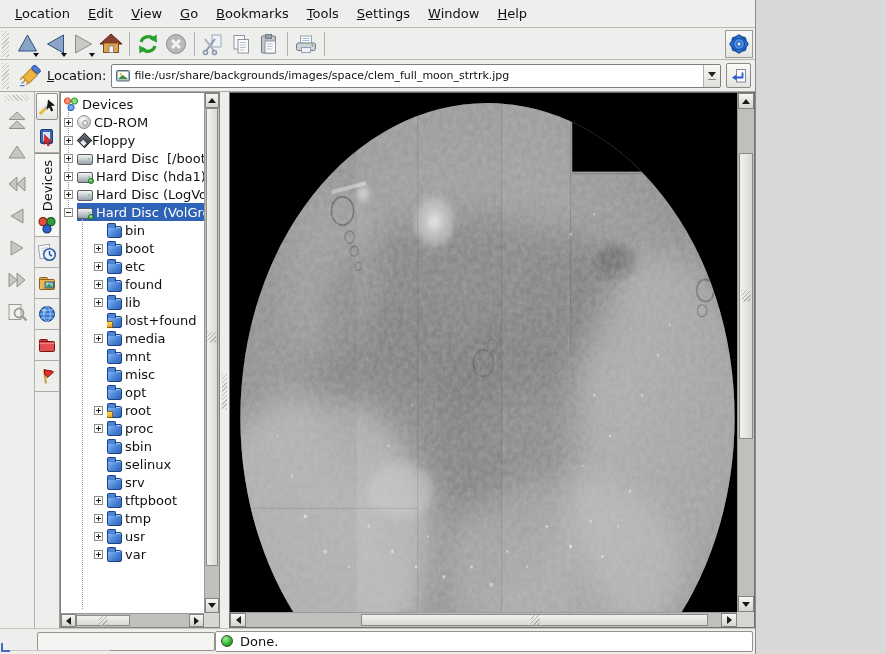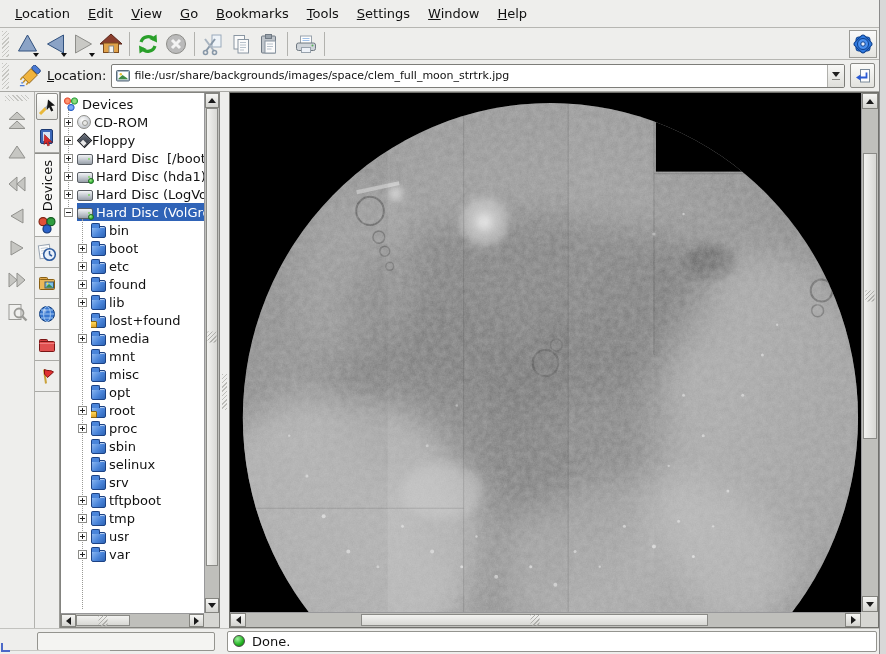--- a/index.html
+++ b/index.html
@@ -1,18 +1,18 @@
 <!DOCTYPE html>
 <html><head>
 <meta charset="utf-8">
 <style>
   * { box-sizing: border-box; margin: 0; padding: 0; }
   html,body { background:#d8d8d8; }
   .window {
-    position: relative; width: 880px; height: 654px;
+    position: relative; width: 756px; height: 654px;
     background: #eeeeec; overflow: hidden;
     font-family: "DejaVu Sans", "Liberation Sans", sans-serif;
     font-size: 13px; color: #111;
     border-right: 1px solid #8a8a8a;
   }
   
   .menubar { height: 28px; display: flex; align-items: center; padding-left: 6px;
              border-bottom: 1px solid #b6b6b2; }
   .menu-item { padding: 5px 9px; cursor: default; }
   .menu-item u { text-decoration: underline; }
@@ -63,21 +63,21 @@
   .vtext { writing-mode: vertical-rl; transform: rotate(180deg); font-size: 13px; color: #111; }
   .tab-fill { flex: 1; }
   
   .treewrap { width: 160px; flex: none; position: relative; background: #fff;
               border: 1px solid #848480; }
   .tree { position: absolute; left: 0; top: 0; right: 15px; bottom: 14px; overflow: hidden;
           padding-top: 2px; }
   .trow { height: 18px; display: flex; align-items: center; white-space: nowrap; }
   .trow.d0 { padding-left: 2px; }
   .trow.d1 { padding-left: 3px; }
-  .trow.d2 { padding-left: 17px; }
+  .trow.d2 { padding-left: 33px; }
   .expander { width: 9px; height: 9px; border: 1px solid #8c8c88; background: #fff;
               position: relative; flex: none; margin-right: 4px; }
   .ex-plus::before, .ex-minus::before { content: ""; position: absolute; left: 1px; right: 1px;
               top: 3px; height: 1px; background: #222; }
   .ex-plus::after { content: ""; position: absolute; top: 1px; bottom: 1px; left: 3px; width: 1px; background: #222; }
   .rowsel { flex: 1; display: flex; align-items: center; height: 18px; overflow: hidden; min-width: 0; }
   .trow.selected .rowsel { background: #2f63b7; color: #fff; }
   .ticon { flex: none; position: relative; margin-right: 3px; display: inline-block; }
   .tlabel { white-space: pre; overflow: hidden; }
   
@@ -143,21 +143,21 @@
       transform: translate(-50%,-50%); width: 9px; height: 11px;
       background: repeating-linear-gradient(135deg,#b0b0ac 0 1px,transparent 1px 3px); }
   
   .statusbar { height: 26px; display: flex; align-items: center; position: relative;
                border-top: 1px solid #c2c2be; padding: 2px 2px 3px 0; }
   .corner-glyph { position: absolute; left: 1px; bottom: 2px; width: 9px; height: 9px;
       border-left: 2px solid #4b68c8; border-bottom: 2px solid #4b68c8; }
   .corner-line { position: absolute; left: 10px; bottom: 3px; width: 100px; height: 1px; background: #c8c8c4; }
   .progress-cell { margin-left: 37px; width: 178px; height: 19px; border: 1px solid #94948f;
       border-radius: 2px; background: #f4f4f2; flex: none; }
-  .status-cell { margin-left: 12px; flex: 1; height: 21px; border: 1px solid #94948f;
+  .status-cell { flex: 1; height: 21px; border: 1px solid #94948f;
       border-radius: 2px; background: #fff; display: flex; align-items: center; gap: 7px; padding: 0 5px; }
   .led { width: 12px; height: 12px; border-radius: 50%; flex: none;
       background: radial-gradient(circle at 35% 30%, #9df29d, #22b322 60%, #0d7a0d); border: 1px solid #4a4a46; }
 </style>
 </head>
 <body>
 
 <div class="window">
 
   <div class="menubar">

